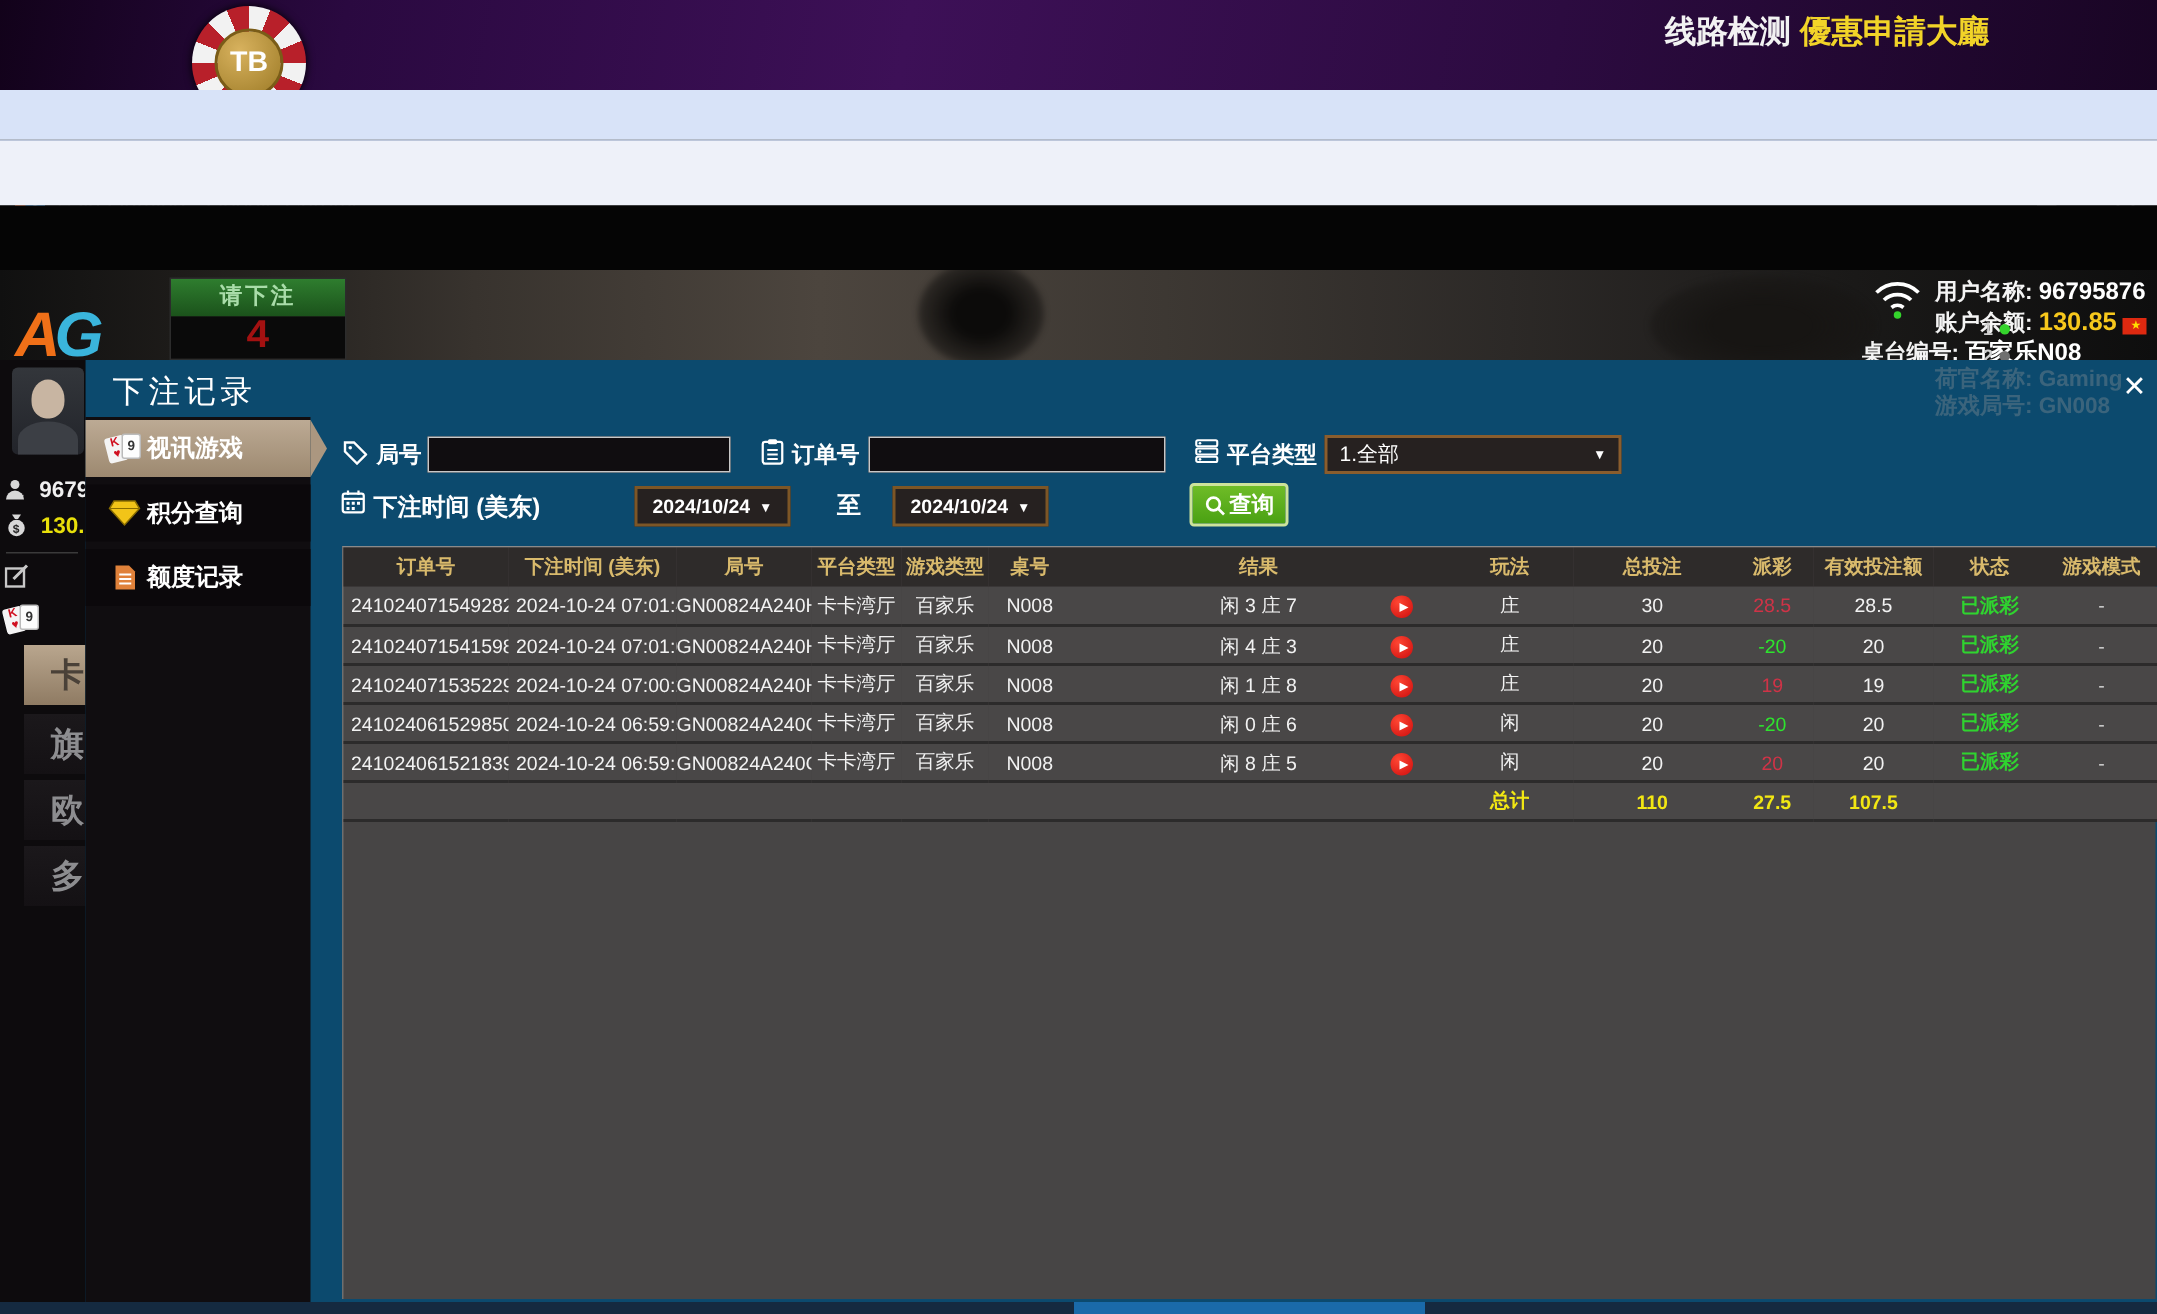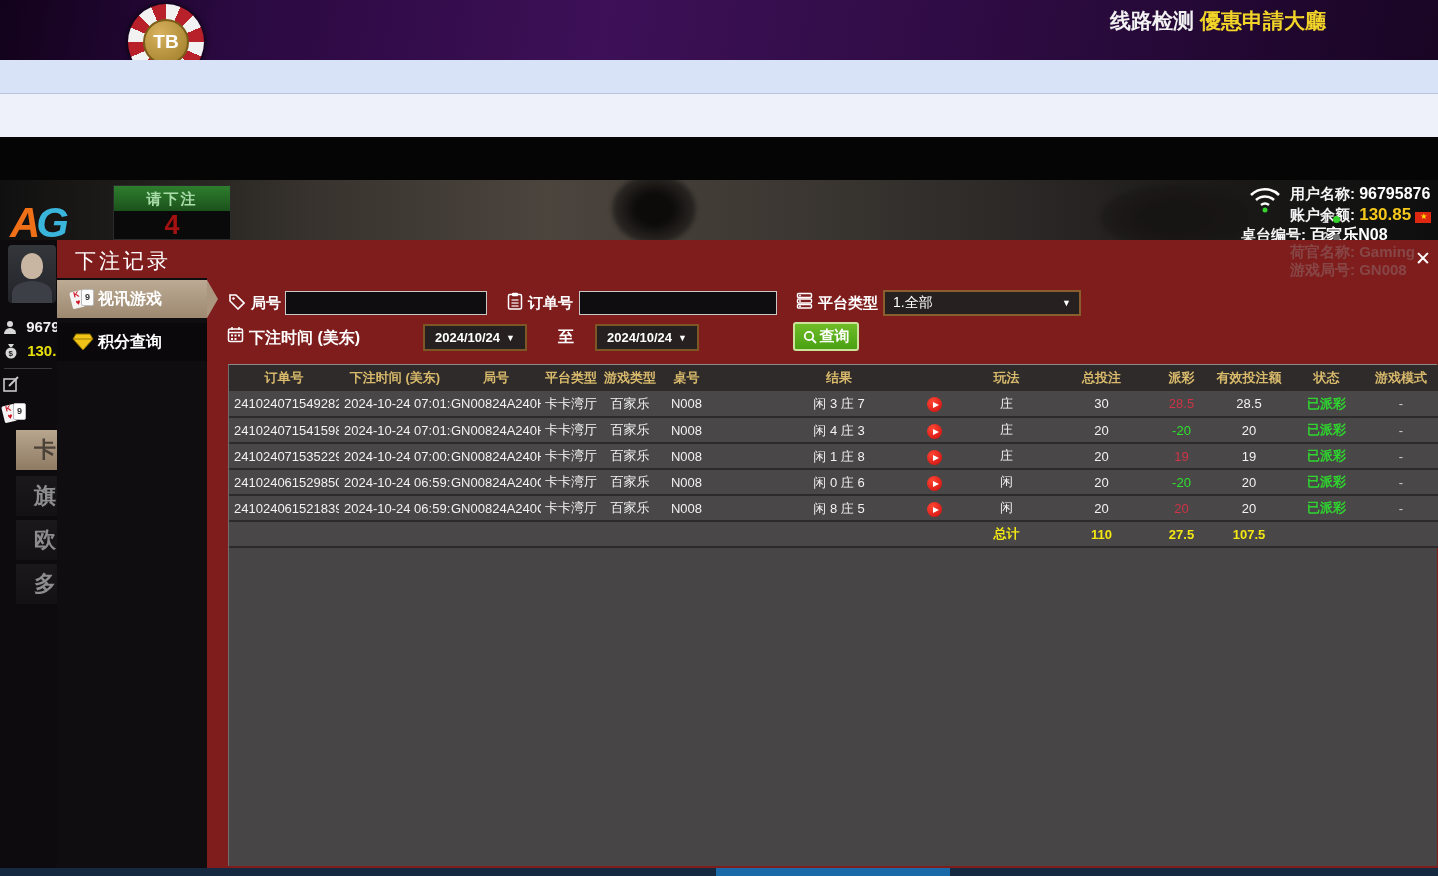--- a/index.html
+++ b/index.html
@@ -47,21 +47,21 @@
   
   #video { left:0; top:180px; width:1438px; height:60px; overflow:hidden;
     background:linear-gradient(90deg,#101010 0%,#1d1b19 8%,#38332e 22%,#4c453e 38%,#3d3833 54%,#2c2927 70%,#1a1918 86%,#0e0e0e 100%); }
   .blob { border-radius:50%; filter:blur(2px); }
   #blob1 { left:612px; top:-6px; width:84px; height:70px; background:radial-gradient(#0c0b0a 30%,rgba(12,11,10,0)); }
   #blob2 { left:1100px; top:4px; width:150px; height:66px; background:radial-gradient(#171513 30%,rgba(23,21,19,0)); }
   #ag-logo { left:10px; top:19px; width:120px; height:56px; }
   #ag-a { font-size:42px; font-weight:bold; font-style:italic; color:#f07018; }
   #ag-g { font-size:42px; font-weight:bold; font-style:italic; color:#3ab5dc; margin-left:-4px; }
   #ag-sub { position:absolute; left:58px; top:44px; font-size:7px; letter-spacing:1px; color:#cfcfcf; font-weight:bold; }
-  #countdown { left:113px; top:5px; width:118px; height:55px; border:1px solid #2c2c2c; }
+  #countdown { left:113px; top:5px; width:118px; height:55px; border:1px solid #2c2c2c;font-family:Liberation Mono, monospace; }
   #cd-head { height:25px; background:linear-gradient(#2e7d2e,#1b521b); color:#a9dca9;
     font-size:15px; font-weight:bold; text-align:center; line-height:25px; letter-spacing:2px; }
   #cd-num { height:28px; background:#0a0a0a; color:#a31111; font-size:27px; font-weight:bold;
     text-align:center; line-height:28px; }
   #wifi { left:1248px; top:6px; }
   .uinfo { font-size:15px; font-weight:bold; color:#f4f4f4; white-space:nowrap;text-align:center; }
   #u-row1 { left:1290px; top:5px; }
   #u-row2 { left:1290px; top:25px; }
   #u-row3 { left:1241px; top:45px; }
   .uval { color:#fff; font-size:16px; }
@@ -87,21 +87,21 @@
   .lrow svg { vertical-align:-3px; margin-right:4px; }
   #l-divider { position:absolute; left:4px; top:128px; width:48px; height:1px; background:#3a3a3a; }
   #l-edit { top:136px; } #l-cards { top:162px; }
   .hall { position:absolute; left:16px; width:57px; height:40px; font-size:22px; font-weight:bold;
     line-height:40px; padding-left:18px; letter-spacing:4px; white-space:nowrap; overflow:hidden;
     background:linear-gradient(#1b181b,#141114); color:#8d8d90; cursor:pointer; }
   .hall.active { background:linear-gradient(#b9a68e,#8f7b63); color:#4a4138; }
   #hall0 { top:190px; } #hall1 { top:236px; } #hall2 { top:280px; } #hall3 { top:324px; }
 
   
-  #dialog { left:57px; top:240px; width:1381px; height:628px; background:#7f1d1d; }
+  #dialog { left:57px; top:240px; width:1381px; height:628px; background:#0c4a6e; }
   #dlg-title { left:18px; top:7px; font-size:21px; color:#fff; letter-spacing:3px; }
   #dlg-close { left:1352px; top:6px; width:28px; height:26px; color:#fff; font-size:19px; font-weight:bold;
     text-align:center; line-height:26px; cursor:pointer; }
   .ghost { color:#9a9a9a; opacity:.33; font-size:15px; font-weight:bold; white-space:nowrap; }
   #ghost1 { left:1233px; top:3px; } #ghost2 { left:1233px; top:21px; }
 
   #dlg-side { left:0; top:38px; width:150px; height:590px; background:#100d10; }
   .tab { position:absolute; left:0; width:150px; height:38px; display:flex; align-items:center;
     cursor:pointer; color:#fff; font-size:16px; font-weight:bold; }
   .tab .ticon { width:30px; margin-left:11px; display:flex; justify-content:center; }
@@ -296,20 +296,33 @@
         <span>视讯游戏</span>
       </div>
       <div id="tab1" class="tab">
         <span class="ticon">
           <svg width="22" height="18" viewBox="0 0 22 18">
               <polygon points="4,1 18,1 21,6 11,17 1,6" fill="#f2c418" stroke="#8a6d00" stroke-width="1"></polygon>
               <polyline points="1,6 21,6 M4,1 8,6 11,17 14,6 18,1" fill="none" stroke="#8a6d00" stroke-width="0.8"></polyline>
             </svg>
         </span>
         <span>积分查询</span>
+      </div>
+      <div id="tab2" class="tab">
+        <span class="ticon">
+          <svg width="15" height="18" viewBox="0 0 15 18">
+              <path d="M1 1 h9 l4 4 v12 h-13 z" fill="#e0813a"></path>
+              <g stroke="#fff" stroke-width="1.4">
+                <line x1="3.5" y1="7" x2="11.5" y2="7"></line>
+                <line x1="3.5" y1="10" x2="11.5" y2="10"></line>
+                <line x1="3.5" y1="13" x2="11.5" y2="13"></line>
+              </g>
+            </svg>
+        </span>
+        <span>额度记录</span>
       </div>
     </div>
 
     <svg id="f-round-ic" class="abs" width="17" height="17" viewBox="0 0 17 17">
         <path d="M2 2 h6 l8 8 -6 6 -8 -8 z" fill="none" stroke="#fff" stroke-width="1.6"></path>
         <circle cx="5.5" cy="5.5" r="1.2" fill="#fff"></circle>
       </svg>
     <div id="f-round-lb" class="abs flabel">局号</div>
     <input id="f-round-in" class="abs tinput" style="">
 

